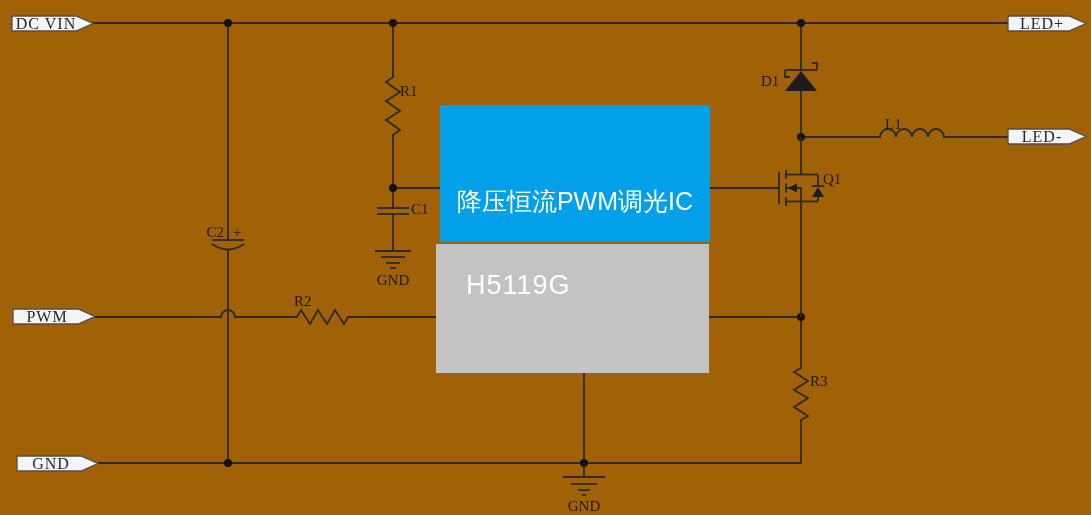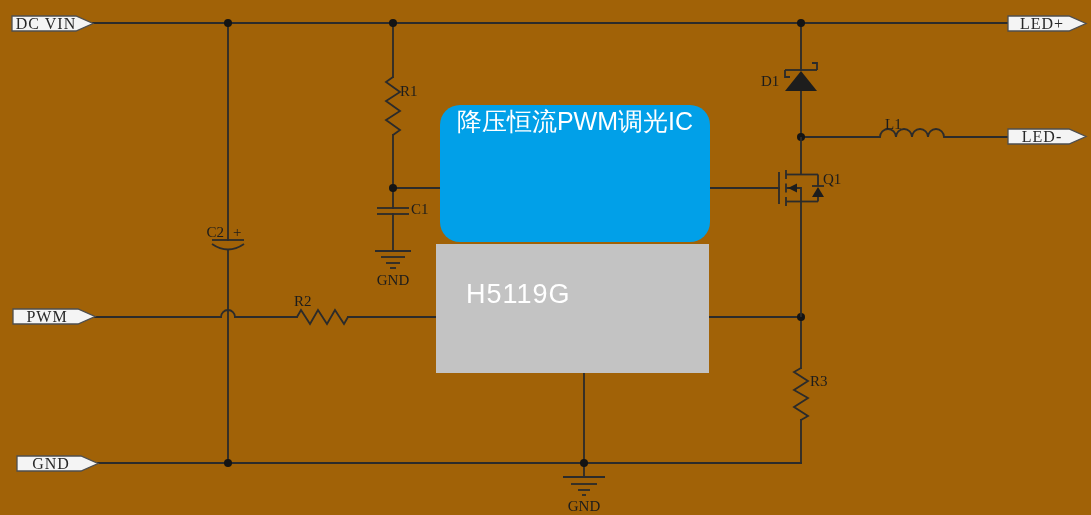--- a/index.html
+++ b/index.html
@@ -16,27 +16,27 @@
   .fillsym{fill:#1d1d1d;stroke:none;}
   .dot{fill:#141414;stroke:none;}
   .tag{fill:#f4f4f4;stroke:#4f4f4f;stroke-width:1.3;}
   .tag-txt{font-family:"Liberation Serif","DejaVu Serif",serif;font-size:16px;fill:#272727;text-anchor:middle;letter-spacing:1px;}
   .lbl{font-family:"Liberation Serif","DejaVu Serif",serif;font-size:15px;fill:#1c1c1c;}
   .lbl-mid{text-anchor:middle;}
   .lbl-end{text-anchor:end;}
   .ic-box{position:absolute;display:flex;color:#ffffff;font-family:"Liberation Sans","DejaVu Sans",sans-serif;}
   .ic-blue{
     left:440px;top:105px;width:270px;height:137px;
-    align-items:flex-start;justify-content:center;
+    align-items:flex-end;justify-content:center;
     padding-bottom:24px;box-sizing:border-box;
-    font-size:25px;font-weight:400;border-radius:20px;
+    font-size:25px;font-weight:400;
   }
   .ic-gray{
     left:436px;top:244px;width:273px;height:129px;
-    box-sizing:border-box;padding:35px 0 0 30px;
+    box-sizing:border-box;padding:26px 0 0 30px;
     font-size:27px;font-weight:300;letter-spacing:1px;
   }
 </style>
 </head>
 <body>
 
 <div class="canvas">
 
   <svg width="1091" height="515" viewBox="0 0 1091 515">
 

